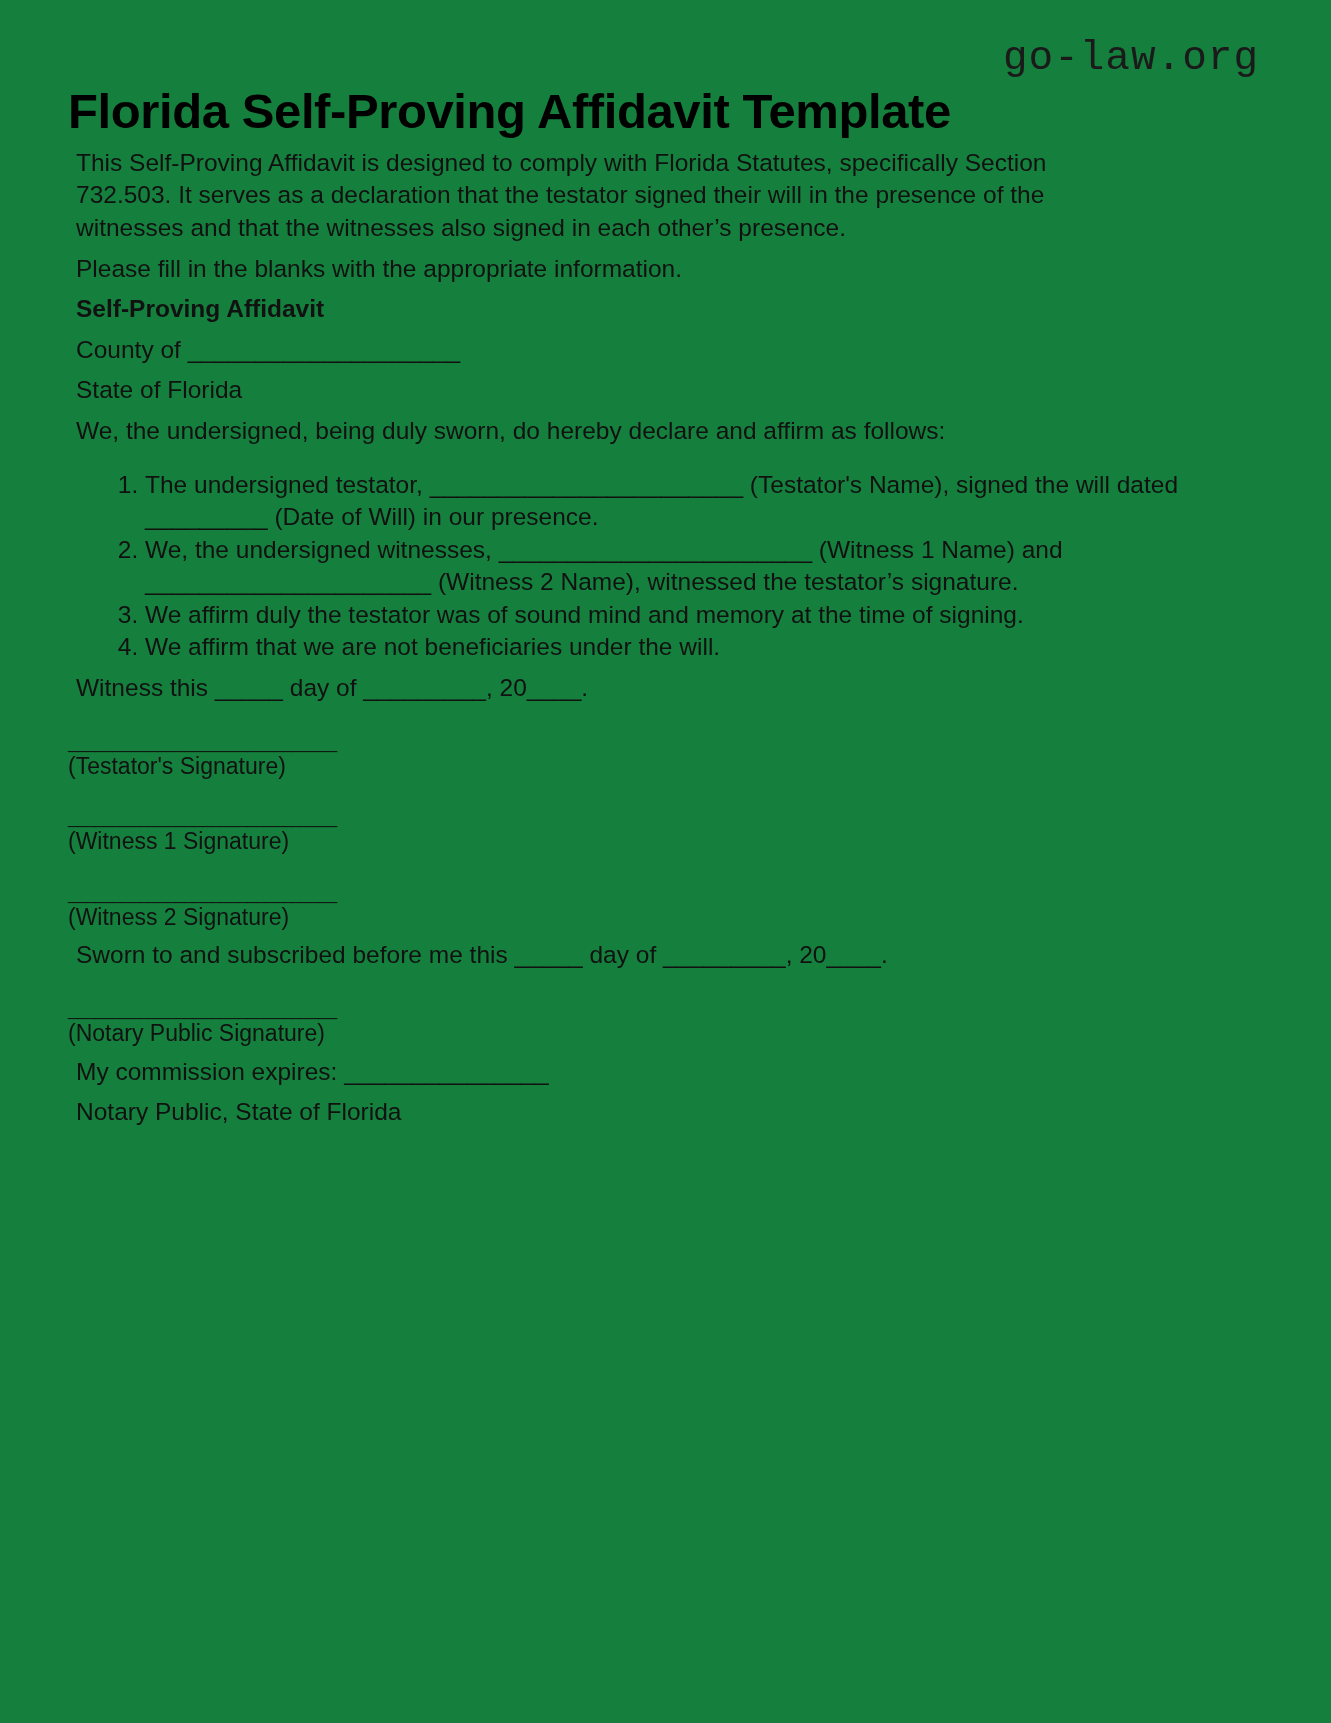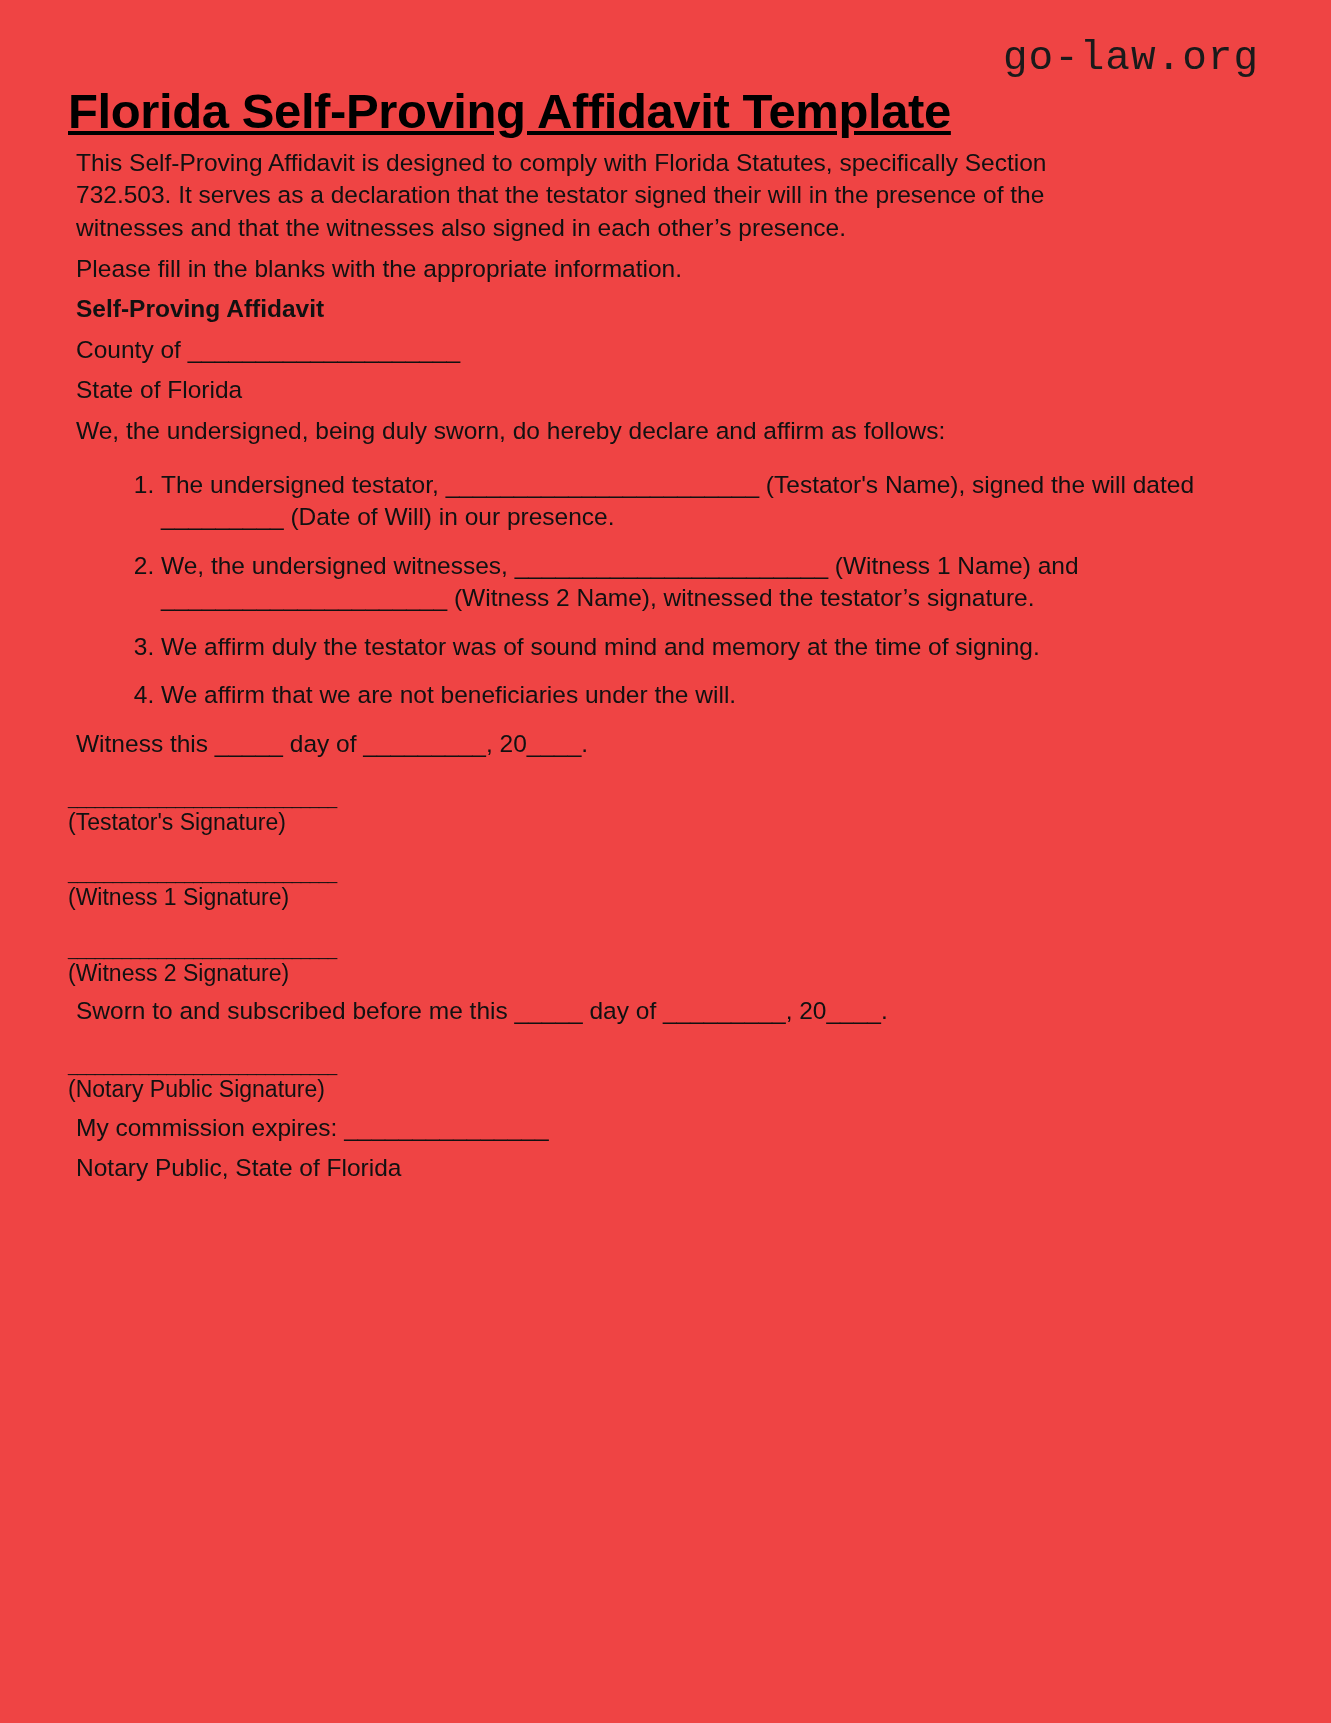--- a/index.html
+++ b/index.html
@@ -15,21 +15,21 @@
     position: relative;
     overflow: hidden;
   }
 
   .page {
     position: absolute;
     top: 0;
     left: 0;
     width: 1331px;
     height: 1723px;
-    background: #ef4444;
+    background: #15803d;
     box-sizing: border-box;
     padding: 0 68px;
   }
 
   .watermark {
     position: absolute;
     top: 38px;
     right: 72px;
     font-family: "Liberation Mono", "DejaVu Sans Mono", monospace;
     font-size: 41px;
@@ -41,21 +41,20 @@
 
   .doc-title {
     margin: 0;
     padding-top: 84px;
     font-size: 49px;
     font-weight: bold;
     letter-spacing: -0.4px;
     line-height: 1.12;
     color: #000000;
     font-stretch: condensed;
-    text-decoration: underline;
   }
 
   p.body-text {
     margin: 8px;
     padding: 0;
     font-size: 24.5px;
     line-height: 1.33;
     color: #111111;
   }
 
@@ -80,21 +79,21 @@
   .line-declare { margin-top: 34px; }
 
   ol.affidavit-list {
     margin: 21px 0 0 0;
     padding-left: 77px;
     font-size: 24.5px;
     line-height: 1.33;
     color: #111111;
   }
   ol.affidavit-list > li {
-    margin: 16px;
+    margin: 0;
     padding: 0;
   }
 
   .line-signed-this { margin-top: 30px; }
 
   .sig-block {
     margin-top: 29px;
   }
   .sig-rule-text {
     font-size: 17px;

